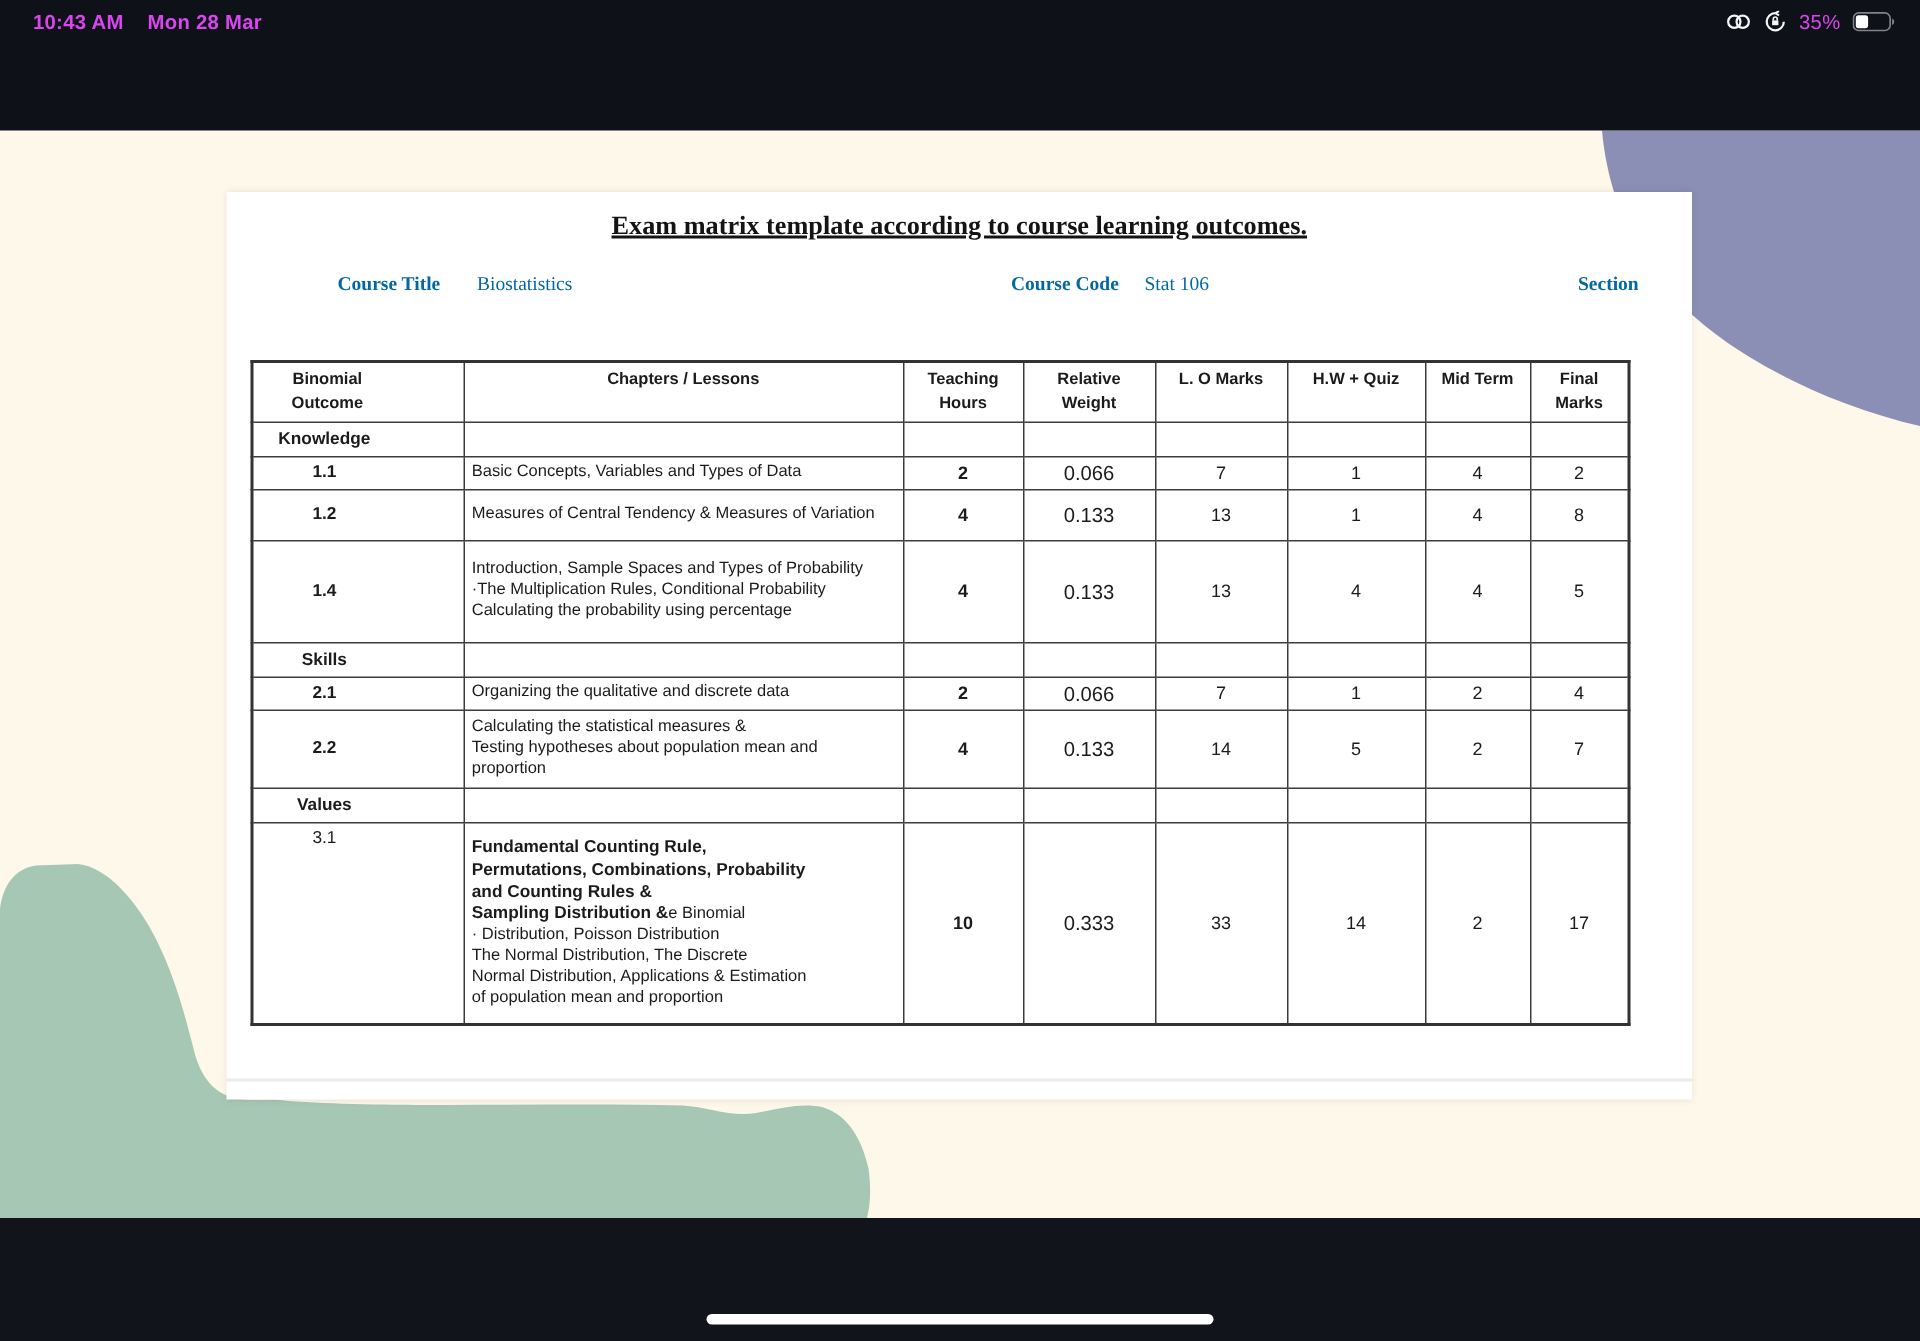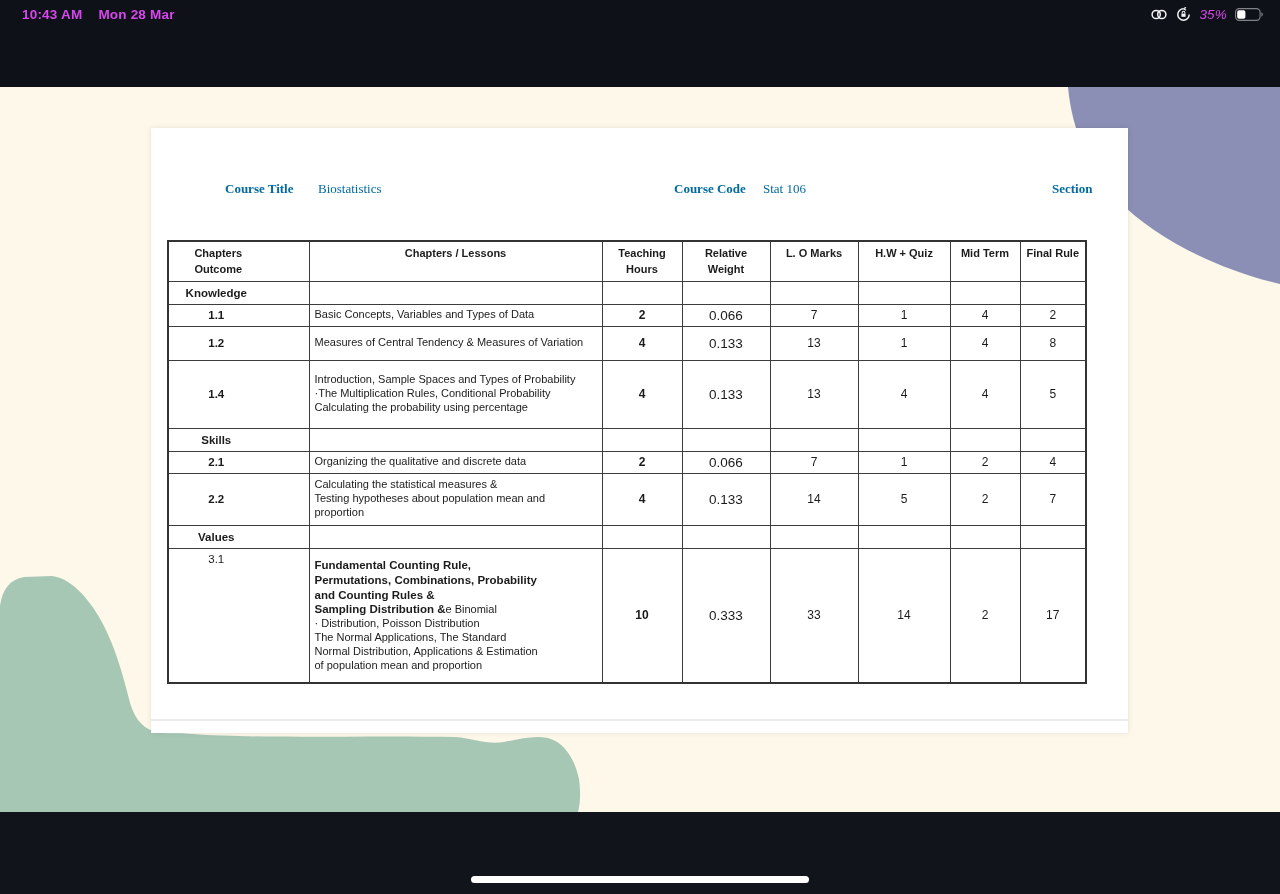--- a/index.html
+++ b/index.html
@@ -76,33 +76,34 @@
             </svg>
         </span>
         <span style="display:flex;">
           <svg width="15" height="15" viewBox="0 0 15 15">
             <path d="M 13.2 7.5 A 5.7 5.7 0 1 1 7.5 1.8" fill="none" stroke="#f4f5f7" stroke-width="1.5"></path>
             <path d="M 7.5 1.8 L 10 0.4 M 7.5 1.8 L 10 3.2" fill="none" stroke="#f4f5f7" stroke-width="1.3"></path>
             <rect x="5.4" y="6.6" width="4.2" height="3.2" fill="#f4f5f7"></rect>
             <path d="M 6.2 6.6 v-1 a1.3 1.3 0 0 1 2.6 0 v1" fill="none" stroke="#f4f5f7" stroke-width="1.1"></path>
           </svg>
         </span>
-        <span style="font-weight:400;font-style:italic;">35%</span>
+        <span style="font-weight:400;">35%</span>
         <span style="display:flex;">
           <svg width="29" height="13" viewBox="0 0 29 13">
             <rect x="0.6" y="0.6" width="24.5" height="11.8" rx="3.6" fill="none" stroke="rgba(244,245,247,0.5)" stroke-width="1.1"></rect>
             <rect x="2.2" y="2.2" width="8.2" height="8.6" rx="1.8" fill="#ffffff"></rect>
             <path d="M 26.4 4.3 v 4.4 a 2.4 2.4 0 0 0 0 -4.4 z" fill="rgba(244,245,247,0.5)"></path>
           </svg>
         </span>
       </div>
     </div>
   </div>
 
   <div class="doc">
+    <div class="doc-title">Exam matrix template according to course learning outcomes.</div>
     <div class="doc-meta">
       <span class="lbl m-ct">Course Title</span>
       <span class="m-ctv">Biostatistics</span>
       <span class="lbl m-cc">Course Code</span>
       <span class="m-ccv">Stat 106</span>
       <span class="m-sec">Section</span>
     </div>
 
     <table class="exam">
       <colgroup>
@@ -110,28 +111,28 @@
           <col style="width:293px">
           <col style="width:80px">
           <col style="width:88px">
         <col style="width:88px">
           <col style="width:92px">
           <col style="width:70px">
           <col style="width:66px">
       </colgroup>
       <thead>
           <tr id="hdr-row" style="height: 40px;">
-            <th style="padding-right: 46px;">Chapters Outcome</th>
+            <th style="padding-right: 46px;">Binomial Outcome</th>
             <th>Chapters / Lessons</th>
             <th>Teaching Hours</th>
             <th>Relative Weight</th>
             <th>L. O Marks</th>
             <th>H.W + Quiz</th>
             <th>Mid Term</th>
-            <th>Final Rule</th>
+            <th>Final Marks</th>
           </tr>
         </thead>
       <tbody id="tbl-body">
           <tr class="section" style="height: 20px;">
             <td class="outcome">Knowledge</td>
             <td></td>
             <td></td>
             <td></td>
             <td></td>
             <td></td>
@@ -222,21 +223,21 @@
             <td></td>
           </tr>
           <tr style="height: 135px;">
             <td class="outcome normal top">3.1</td>
             <td class="chapters">
               <div><span class="bold">Fundamental Counting Rule,</span></div>
               <div><span class="bold">Permutations, Combinations, Probability</span></div>
               <div><span class="bold">and Counting Rules &amp;</span></div>
               <div><span class="bold">Sampling Distribution &amp;</span><span>e Binomial</span></div>
               <div><span>· Distribution, Poisson Distribution</span></div>
-              <div><span>The Normal Applications, The Standard</span></div>
+              <div><span>The Normal Distribution, The Discrete</span></div>
               <div><span>Normal Distribution, Applications  &amp;  Estimation</span></div>
               <div><span>of population mean and proportion</span></div>
             </td>
             <td class="num teach">10</td>
             <td class="num weight">0.333</td>
             <td class="num">33</td>
             <td class="num">14</td>
             <td class="num">2</td>
             <td class="num">17</td>
           </tr>

